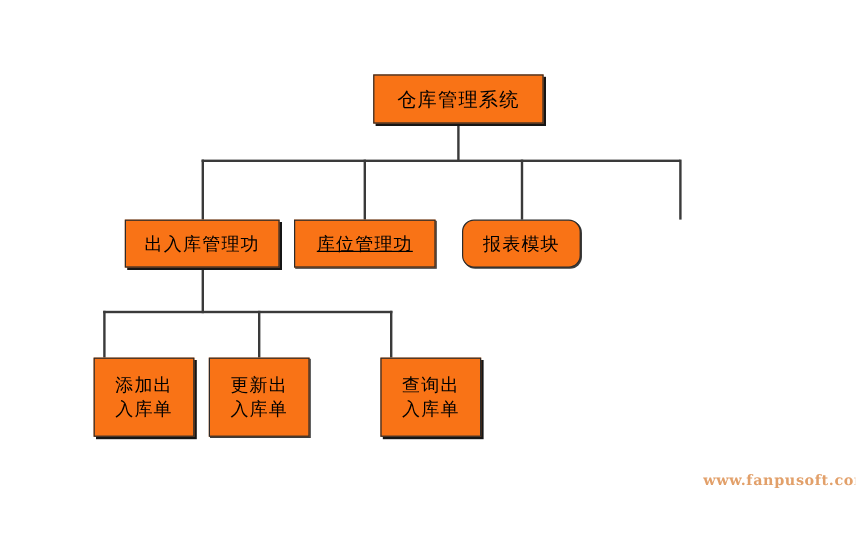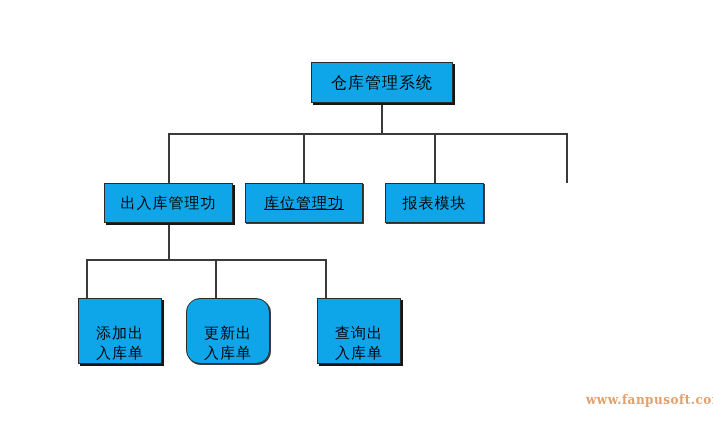--- a/index.html
+++ b/index.html
@@ -13,47 +13,47 @@
     height: 447px;
     background: #ffffff;
     overflow: hidden;
     font-family: "DejaVu Sans", "Liberation Sans", sans-serif;
   }
 
   
   .node {
     position: absolute;
     box-sizing: border-box;
-    background: #0ea5e9;
+    background: #f97316;
     border: 1px solid #ララ;
     border: 1px solid #2b2b2b;
     display: flex;
     align-items: center;
     justify-content: center;
     text-align: center;
     color: #000000;
     letter-spacing: 1px;
     line-height: 1.35;
     
     box-shadow: 2px 2px 0 0 #151515;
   }
   .node.flat { box-shadow: 1px 1px 0 0 #3d3d3d; }
   .node .label { display: block; white-space: pre-line; }
 
   .node-root   { left: 311px; top: 62px;  width: 142px; height: 41px; font-size: 16px; }
   .node-lvl2   { top: 183px; height: 40px; font-size: 15px; text-align: center; }
-  .node-lvl3   { top: 298px; width: 84px;  height: 66px; font-size: 15px; align-items: flex-end; }
+  .node-lvl3   { top: 298px; width: 84px;  height: 66px; font-size: 15px; }
 
   .n-inout   { left: 104px; width: 129px; }
   .n-loc     { left: 245px; width: 118px; text-decoration: underline; }
-  .n-report  { left: 385px; width: 99px;  }
+  .n-report  { left: 385px; width: 99px; border-radius: 10px;  }
   .n-user    { left: 510px; width: 114px; }
 
   .n-add     { left: 78px;  }
-  .n-update  { left: 186px; border-radius: 14px; }
+  .n-update  { left: 174px; }
   .n-query   { left: 297px; margin-left: 20px; }
 
   
   .ln {
     position: absolute;
     background: #3a3a3a;
   }
   .ln-v { width: 2px; }
   .ln-h { height: 2px; }
 

